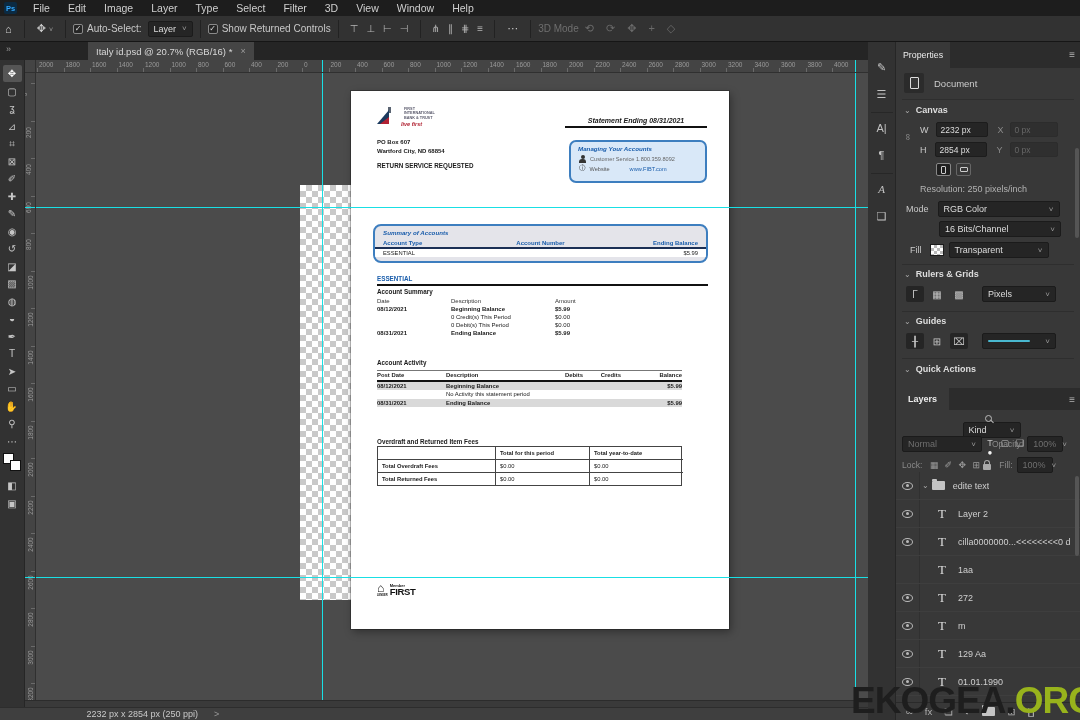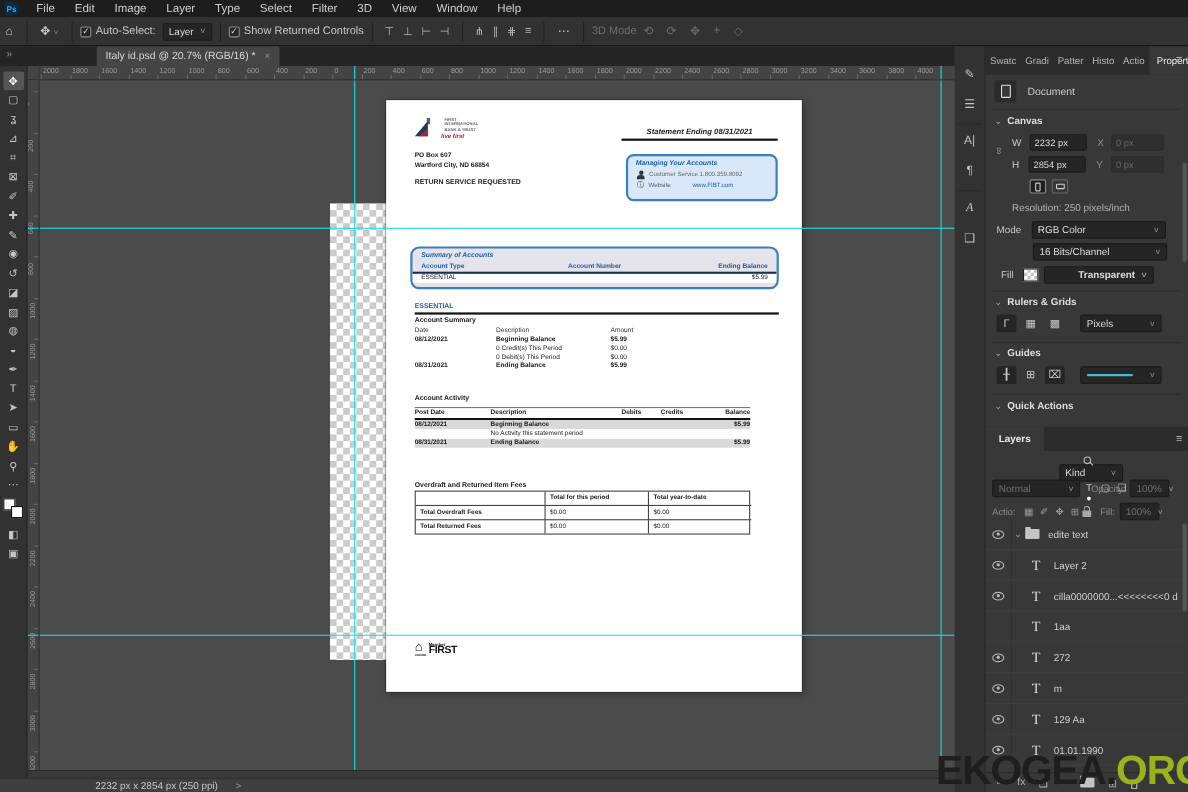--- a/index.html
+++ b/index.html
@@ -601,27 +601,20 @@
       <div class="strip-div"></div>
       <div class="strip-icon">A|</div>
       <div class="strip-icon">¶</div>
       <div class="strip-div"></div>
       <div class="strip-icon serifA">A</div>
       <div class="strip-icon">❑</div>
     </div>
 
   <div id="panels">
     <div id="ptabbar">
-      <span id="ptabs-inactive" style="display:flex;">
-          <span class="ptab">Swatc</span>
-          <span class="ptab">Gradi</span>
-          <span class="ptab">Patter</span>
-          <span class="ptab">Histo</span>
-          <span class="ptab">Actio</span>
-        </span>
       <span class="ptab active">Properties</span>
       <span class="panel-menu">≡</span>
     </div>
 
     <div id="pbody">
       <div class="prow" style="left:8px; top:5px;">
         <span class="doc-icon-box">
             <span class="doc-page"></span>
           </span>
         <span style="margin-left:10px; color:#ccc; font-size:9.5px;">Document</span>
@@ -663,21 +656,21 @@
       </div>
       <div class="prow" style="left:43px; top:153px;">
         <span class="sel" style="width:122px; justify-content:space-between;">
           <span>16 Bits/Channel</span>
             <span class="car">˅</span>
           </span>
       </div>
       <div class="prow" style="left:14px; top:174px;">
         <span>Fill</span>
         <span class="checker-sm" style="width:14px; height:12px; margin-left:8px; border:1px solid #1c1c1c;"></span>
-        <span class="sel" style="width:100px; margin-left:5px; justify-content:flex-end;font-weight:bold;">
+        <span class="sel" style="width:100px; margin-left:5px; justify-content:space-between;">
           <span>Transparent</span>
             <span class="car">˅</span>
           </span>
       </div>
       <div class="pdivider" style="top:196px;"></div>
 
       <div class="prow" style="left:8px; top:201px;">
         <span class="chev">⌄</span>
         <span class="sect-h">Rulers &amp; Grids</span>
       </div>
@@ -744,21 +737,21 @@
           <span>Normal</span>
             <span class="car">˅</span>
           </span>
         <span style="margin-left:10px; color:#8a8a8a; font-size:8.5px;">Opacity:</span>
         <span class="sel dim" style="width:36px; margin-left:4px; color:#8a8a8a; justify-content:space-between;">
           <span>100%</span>
             <span class="car">˅</span>
           </span>
       </div>
       <div class="prow" style="left:6px; top:47px;">
-        <span style="color:#8a8a8a; font-size:8.5px;">Actio:</span>
+        <span style="color:#8a8a8a; font-size:8.5px;">Lock:</span>
         <span id="lock-icons" style="display:flex; margin-left:5px;">
             <span class="f-icon" style="width: 14px; color: rgb(154, 154, 154);">▦</span>
             <span class="f-icon" style="width: 14px; color: rgb(154, 154, 154);">✐</span>
             <span class="f-icon" style="width: 14px; color: rgb(154, 154, 154);">✥</span>
             <span class="f-icon" style="width: 14px; color: rgb(154, 154, 154);">⊞</span>
             <span class="lock-ico"></span>
           </span>
         <span style="margin-left:8px; color:#8a8a8a; font-size:8.5px;">Fill:</span>
         <span class="sel dim" style="width:36px; margin-left:4px; color:#8a8a8a; justify-content:space-between;">
           <span>100%</span>

